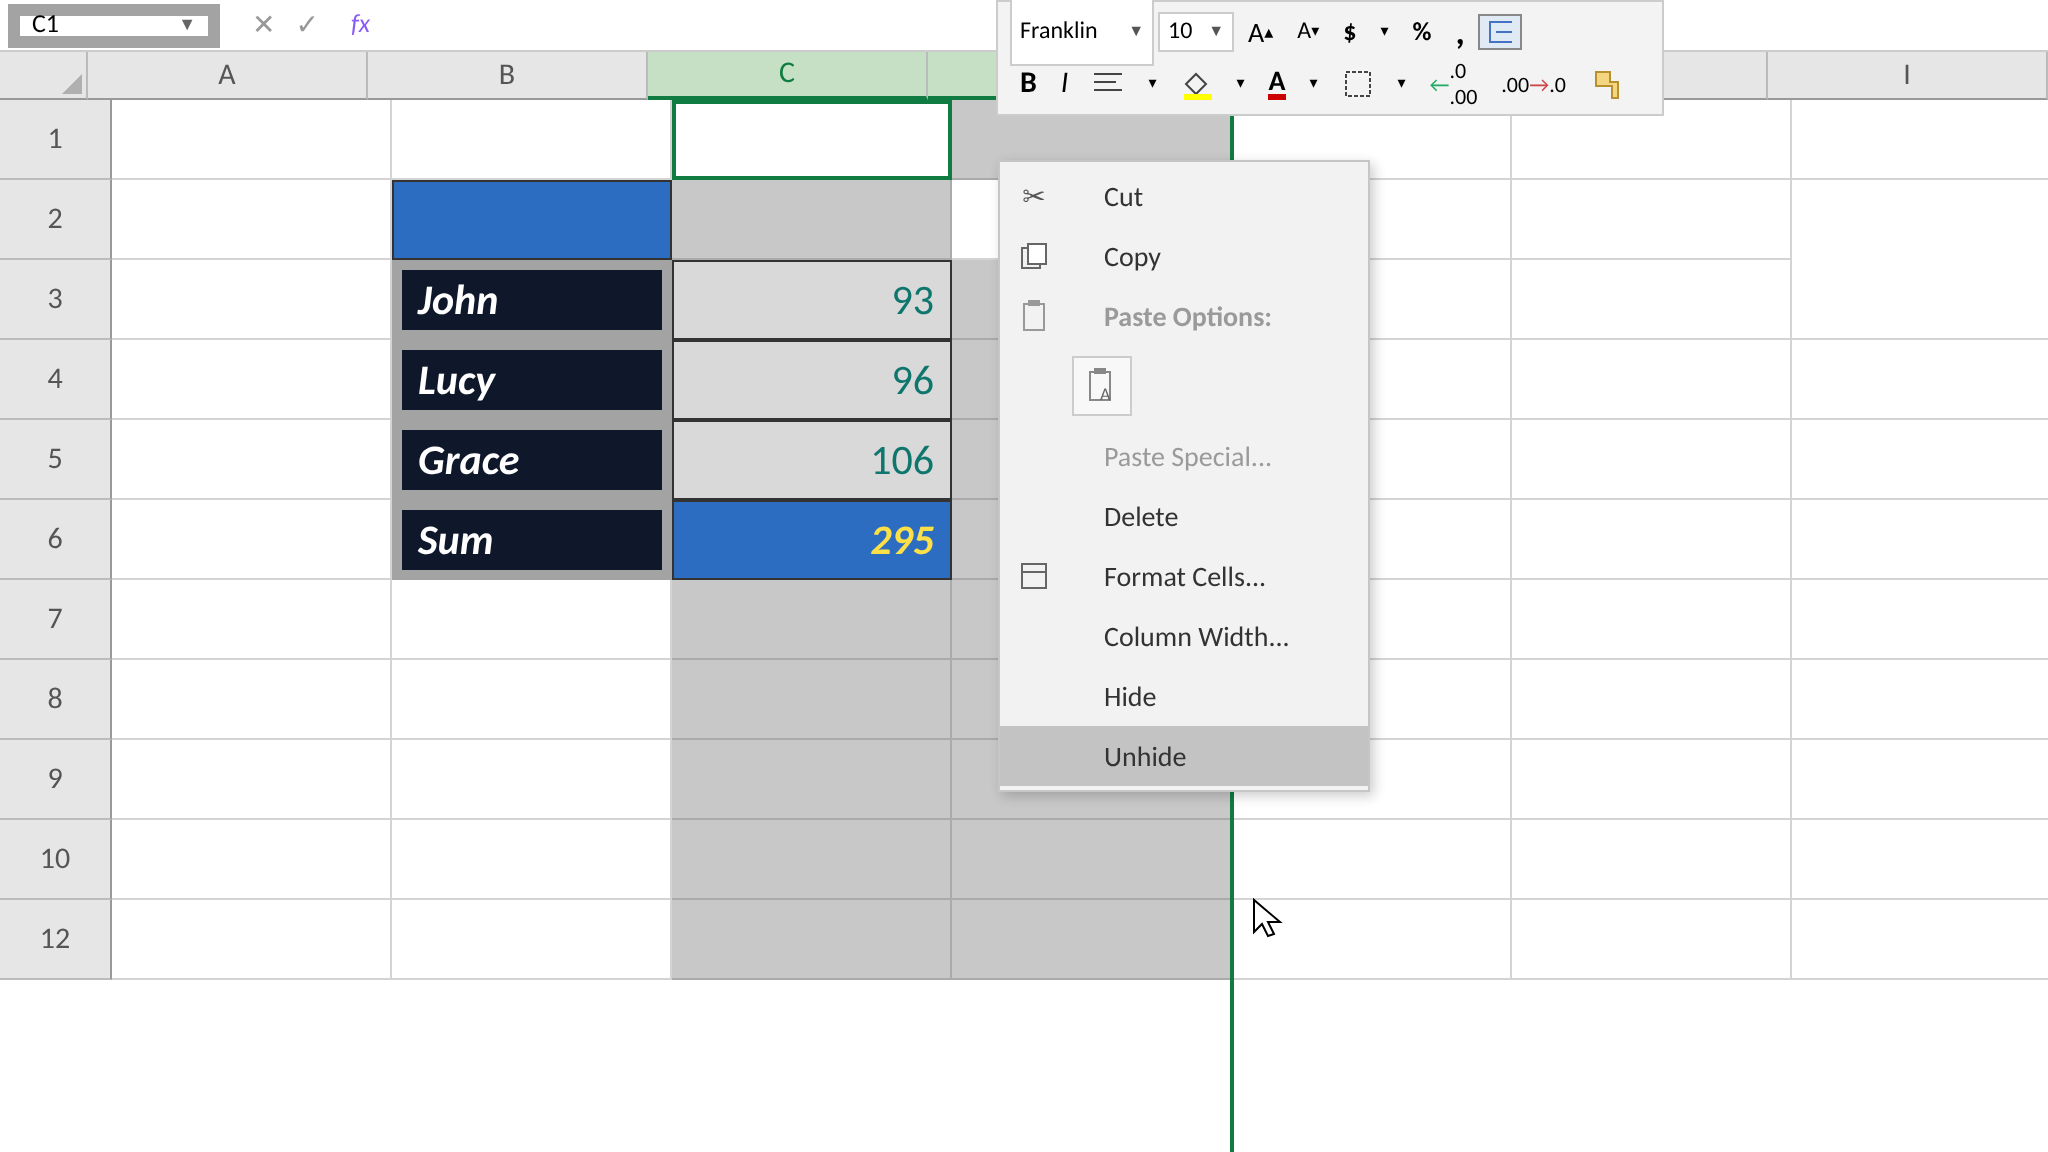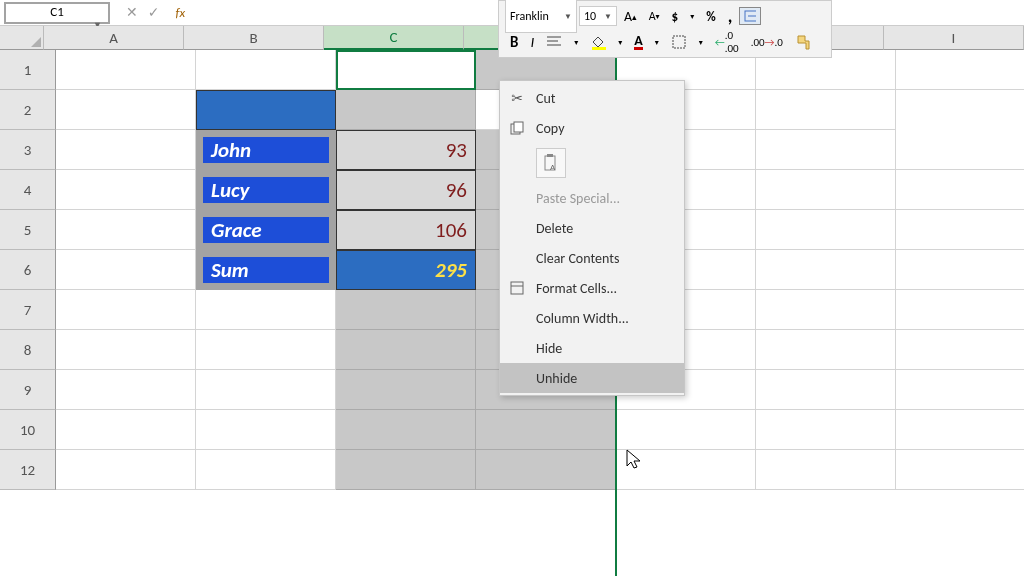--- a/index.html
+++ b/index.html
@@ -1,24 +1,24 @@
 <!DOCTYPE html>
 <html><head>
   <meta charset="utf-8">
   <style>
     * { box-sizing: border-box; margin: 0; padding: 0; }
     body { font-family: Calibri, Arial, sans-serif; background: #fff; width: 1024px; height: 576px; overflow: hidden; position: relative; }
     
     
     .formula-row { display: flex; align-items: center; height: 26px; border-bottom: 1px solid #ccc; background: #fff; padding-left: 4px; }
-    .name-box { width: 106px; height: 22px; border: 2px solid #a3a3a3; display: flex; align-items: center; padding: 0 6px; font-size: 13px; margin-right: 4px; flex-direction: column; }
+    .name-box { width: 106px; height: 22px; border: 6px solid #a3a3a3; display: flex; align-items: center; padding: 0 6px; font-size: 13px; margin-right: 4px; }
     .name-box-arrow { margin-left: auto; font-size: 9px; color: #666; }
     .fx-buttons { display: flex; align-items: center; gap: 10px; padding: 0 12px; color: #999; font-size: 14px; }
     .fx-btn { cursor: pointer; }
-    .fx-label { font-style: italic; font-size: 13px; color: #a16207; margin-left: 6px; }
+    .fx-label { font-style: italic; font-size: 13px; color: #8b5cf6; margin-left: 6px; }
     
     
     .mini-toolbar { position: absolute; top: 0; left: 498px; width: 334px; background: #f3f3f3; border: 1px solid #ccc; padding: 2px; z-index: 50; }
     .mini-row { display: flex; align-items: center; gap: 2px; padding: 1px 4px; height: 26px; }
     .mini-item { padding: 2px 4px; display: flex; align-items: center; justify-content: center; font-size: 13px; border: 1px solid transparent; }
     .font-dd { width: 72px; border: 1px solid #ccc; background: #fff; padding: 16px 4px; height: 20px; display: flex; align-items: center; font-size: 12px; }
     .size-dd { width: 38px; border: 1px solid #ccc; background: #fff; padding: 0 4px; height: 20px; display: flex; align-items: center; font-size: 12px; }
     .dd-arrow { font-size: 8px; margin-left: auto; color: #555; }
     
     
@@ -28,34 +28,34 @@
     .corner-cell::after { content: ""; position: absolute; right: 2px; bottom: 2px; width: 0; height: 0; border-left: 10px solid transparent; border-bottom: 10px solid #b0b0b0; }
     .col-header { flex: 0 0 140px; border-right: 1px solid #bbb; border-bottom: 1px solid #999; display: flex; align-items: center; justify-content: center; font-size: 15px; color: #555; background: #e6e6e6; }
     .col-header.selected { background: #c6e0c6; border-bottom: 2px solid #107c41; color: #107c41; font-weight: 500; }
     
     .grid-row { display: flex; height: 40px; }
     .row-header { width: 56px; flex: 0 0 56px; border-right: 1px solid #999; border-bottom: 1px solid #bbb; display: flex; align-items: center; justify-content: center; font-size: 15px; color: #555; background: #e6e6e6; }
     .cell { flex: 0 0 140px; border-right: 1px solid #d4d4d4; border-bottom: 1px solid #d4d4d4; display: flex; align-items: center; padding: 0 8px; font-size: 18px; background: #fff; }
     .cell.sel-col { background: #c8c8c8; border-right: 1px solid #aaa; border-bottom: 1px solid #aaa; }
     
     .cell.blue-header { background: #2c6dc1; color: #fff; font-weight: bold; font-style: italic; font-size: 21px; border: 1px solid #333; }
-    .cell.blue-label { background: #1d4ed8; color: #fff; font-weight: bold; font-style: italic; font-size: 21px; border: 7px solid #a3a3a3; }
-    .cell.data-cell { background: #d9d9d9; color: #7f1d1d; font-size: 21px; justify-content: flex-end; border: 1px solid #333; }
+    .cell.blue-label { background: #0f172a; color: #fff; font-weight: bold; font-style: italic; font-size: 21px; border: 5px solid #a3a3a3; }
+    .cell.data-cell { background: #d9d9d9; color: #0f766e; font-size: 21px; justify-content: flex-end; border: 1px solid #333; }
     .cell.sum-cell { background: #2c6dc1; color: #fde047; font-weight: bold; font-style: italic; font-size: 21px; justify-content: flex-end; border: 1px solid #333; }
     
     .active-cell-border { position: absolute; border: 2px solid #107c41; pointer-events: none; z-index: 5; }
     .sel-right-border { position: absolute; width: 2px; background: #107c41; pointer-events: none; z-index: 5; }
     
     
     .context-menu { position: absolute; top: 80px; left: 499px; width: 186px; background: #f2f2f2; border: 1px solid #c6c6c6; box-shadow: 2px 2px 6px rgba(0,0,0,0.2); z-index: 100; padding: 2px 0; }
     .cm-item { display: flex; align-items: center; height: 30px; padding: 0 10px 0 8px; font-size: 14px; color: #333; gap: 10px; }
     .cm-item.hover { background: #c3c3c3; }
     .cm-item.disabled { color: #9a9a9a; }
     .cm-icon { width: 18px; height: 18px; flex: 0 0 18px; display: flex; align-items: center; justify-content: center; font-size: 14px; color: #555; }
-    .cm-label { flex: 1; }
+    .cm-label { flex: 1; margin-left: 16px; }
     .cm-paste-opts { height: 40px; padding-left: 10px; display: flex; align-items: center; }
     .paste-btn { width: 30px; height: 30px; border: 1px solid #ccc; display: flex; align-items: center; justify-content: center; margin-left: 26px; font-size: 13px; background: #f8f8f8; }
     
     .cursor { position: absolute; top: 448px; left: 625px; z-index: 200; pointer-events: none; }
   </style>
 </head>
 <body>
 
 <div class="formula-row">
   <div class="name-box">
@@ -274,42 +274,47 @@
   </div>
   <div class="cm-item">
     <span class="cm-icon">
       <svg width="14" height="14">
           <rect x="1" y="3" width="9" height="10" fill="none" stroke="#666"></rect>
           <rect x="4" y="1" width="9" height="10" fill="#fff" stroke="#666"></rect>
         </svg>
     </span>
     <span class="cm-label"><span>Copy</span></span>
   </div>
+  <div class="cm-item disabled">
+    <span class="cm-icon">
+      <svg width="14" height="16">
+          <rect x="2" y="2" width="10" height="13" fill="none" stroke="#999"></rect>
+          <rect x="4" y="0" width="6" height="3" fill="#999"></rect>
+        </svg>
+    </span>
+    <span class="cm-label" style="font-weight:bold;"><span>Paste Options:</span></span>
+  </div>
   <div class="cm-paste-opts">
     <div class="paste-btn">
       <svg width="18" height="20">
           <rect x="3" y="3" width="10" height="14" fill="none" stroke="#888"></rect>
           <rect x="5" y="1" width="6" height="3" fill="#888"></rect>
           <text x="8" y="17" font-size="9" fill="#666">A</text>
         </svg>
     </div>
   </div>
   <div class="cm-item disabled">
     <span class="cm-icon"></span>
     <span class="cm-label"><span>Paste Special...</span></span>
   </div>
   <div class="cm-item">
     <span class="cm-icon"></span>
     <span class="cm-label"><span>Delete</span></span>
   </div>
   <div class="cm-item">
-    <span class="cm-icon"></span>
-    <span class="cm-label"><span>Clear Contents</span></span>
-  </div>
-  <div class="cm-item">
     <span class="cm-icon">
       <svg width="14" height="14">
           <rect x="1" y="1" width="12" height="12" fill="none" stroke="#666"></rect>
           <line x1="1" y1="5" x2="13" y2="5" stroke="#666"></line>
         </svg>
     </span>
     <span class="cm-label"><span>Format Cells...</span></span>
   </div>
   <div class="cm-item">
     <span class="cm-icon"></span>

